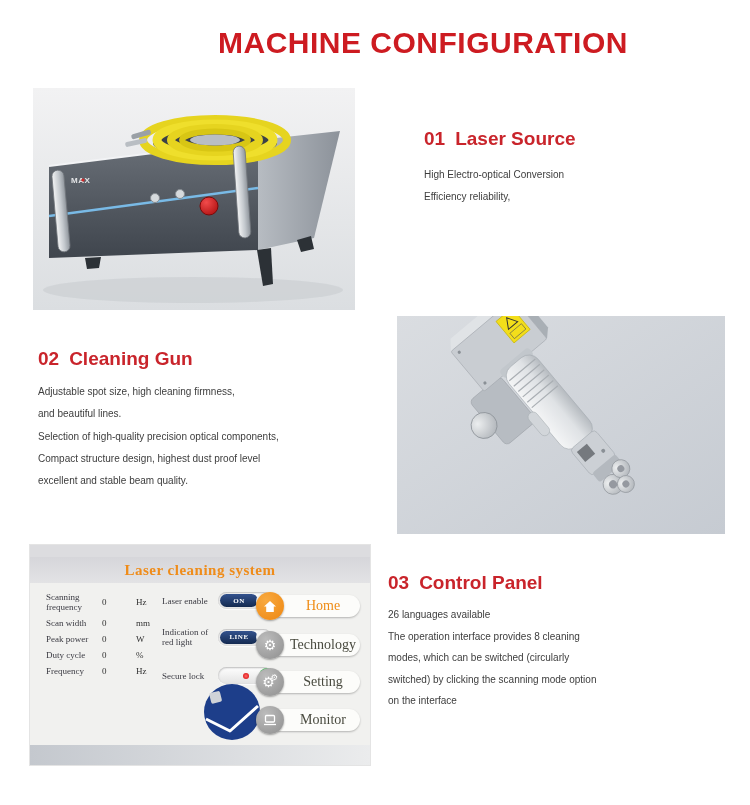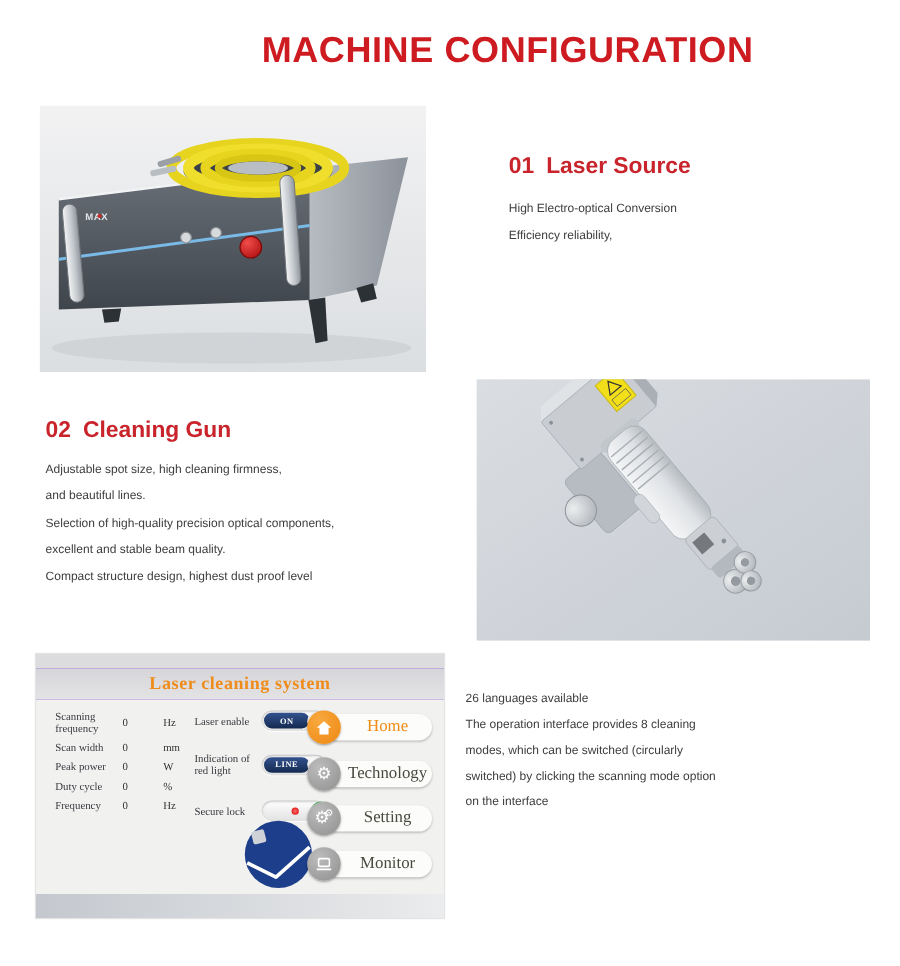--- a/index.html
+++ b/index.html
@@ -161,22 +161,22 @@
 </div>
 
 <div class="sec" id="sec2">
   <h2 class="sec-heading">
     <span class="num">02</span><span>Cleaning Gun</span>
   </h2>
   <div class="sec-lines">
     <div>Adjustable spot size, high cleaning firmness,</div>
     <div>and beautiful lines.</div>
     <div>Selection of high-quality precision optical components,</div>
+    <div>Compact structure design, highest dust proof level</div>
     <div>excellent and stable beam quality.</div>
-    <div>Compact structure design, highest dust proof level</div>
   </div>
 </div>
 
 <div class="prod-img" id="img-gun">
   <svg width="328" height="218" viewBox="0 0 328 218">
     <defs>
       <linearGradient id="gBg" x1="0" y1="0" x2="1" y2="1">
         <stop offset="0" stop-color="#dadde1"></stop>
           <stop offset="1" stop-color="#c6cbd2"></stop>
       </linearGradient>
@@ -328,20 +328,23 @@
           </svg>
         </span>
       </div>
     </div>
 
   </div>
   <div class="panel-footer"></div>
 </div>
 
 <div class="sec" id="sec3">
+  <h2 class="sec-heading">
+    <span class="num">03</span><span>Control Panel</span>
+  </h2>
   <div class="sec-lines">
     <div>26 languages available</div>
     <div>The operation interface provides 8 cleaning</div>
     <div>modes, which can be switched (circularly</div>
     <div>switched) by clicking the scanning mode option</div>
     <div>on the interface</div>
   </div>
 </div>
 
 </body></html>

